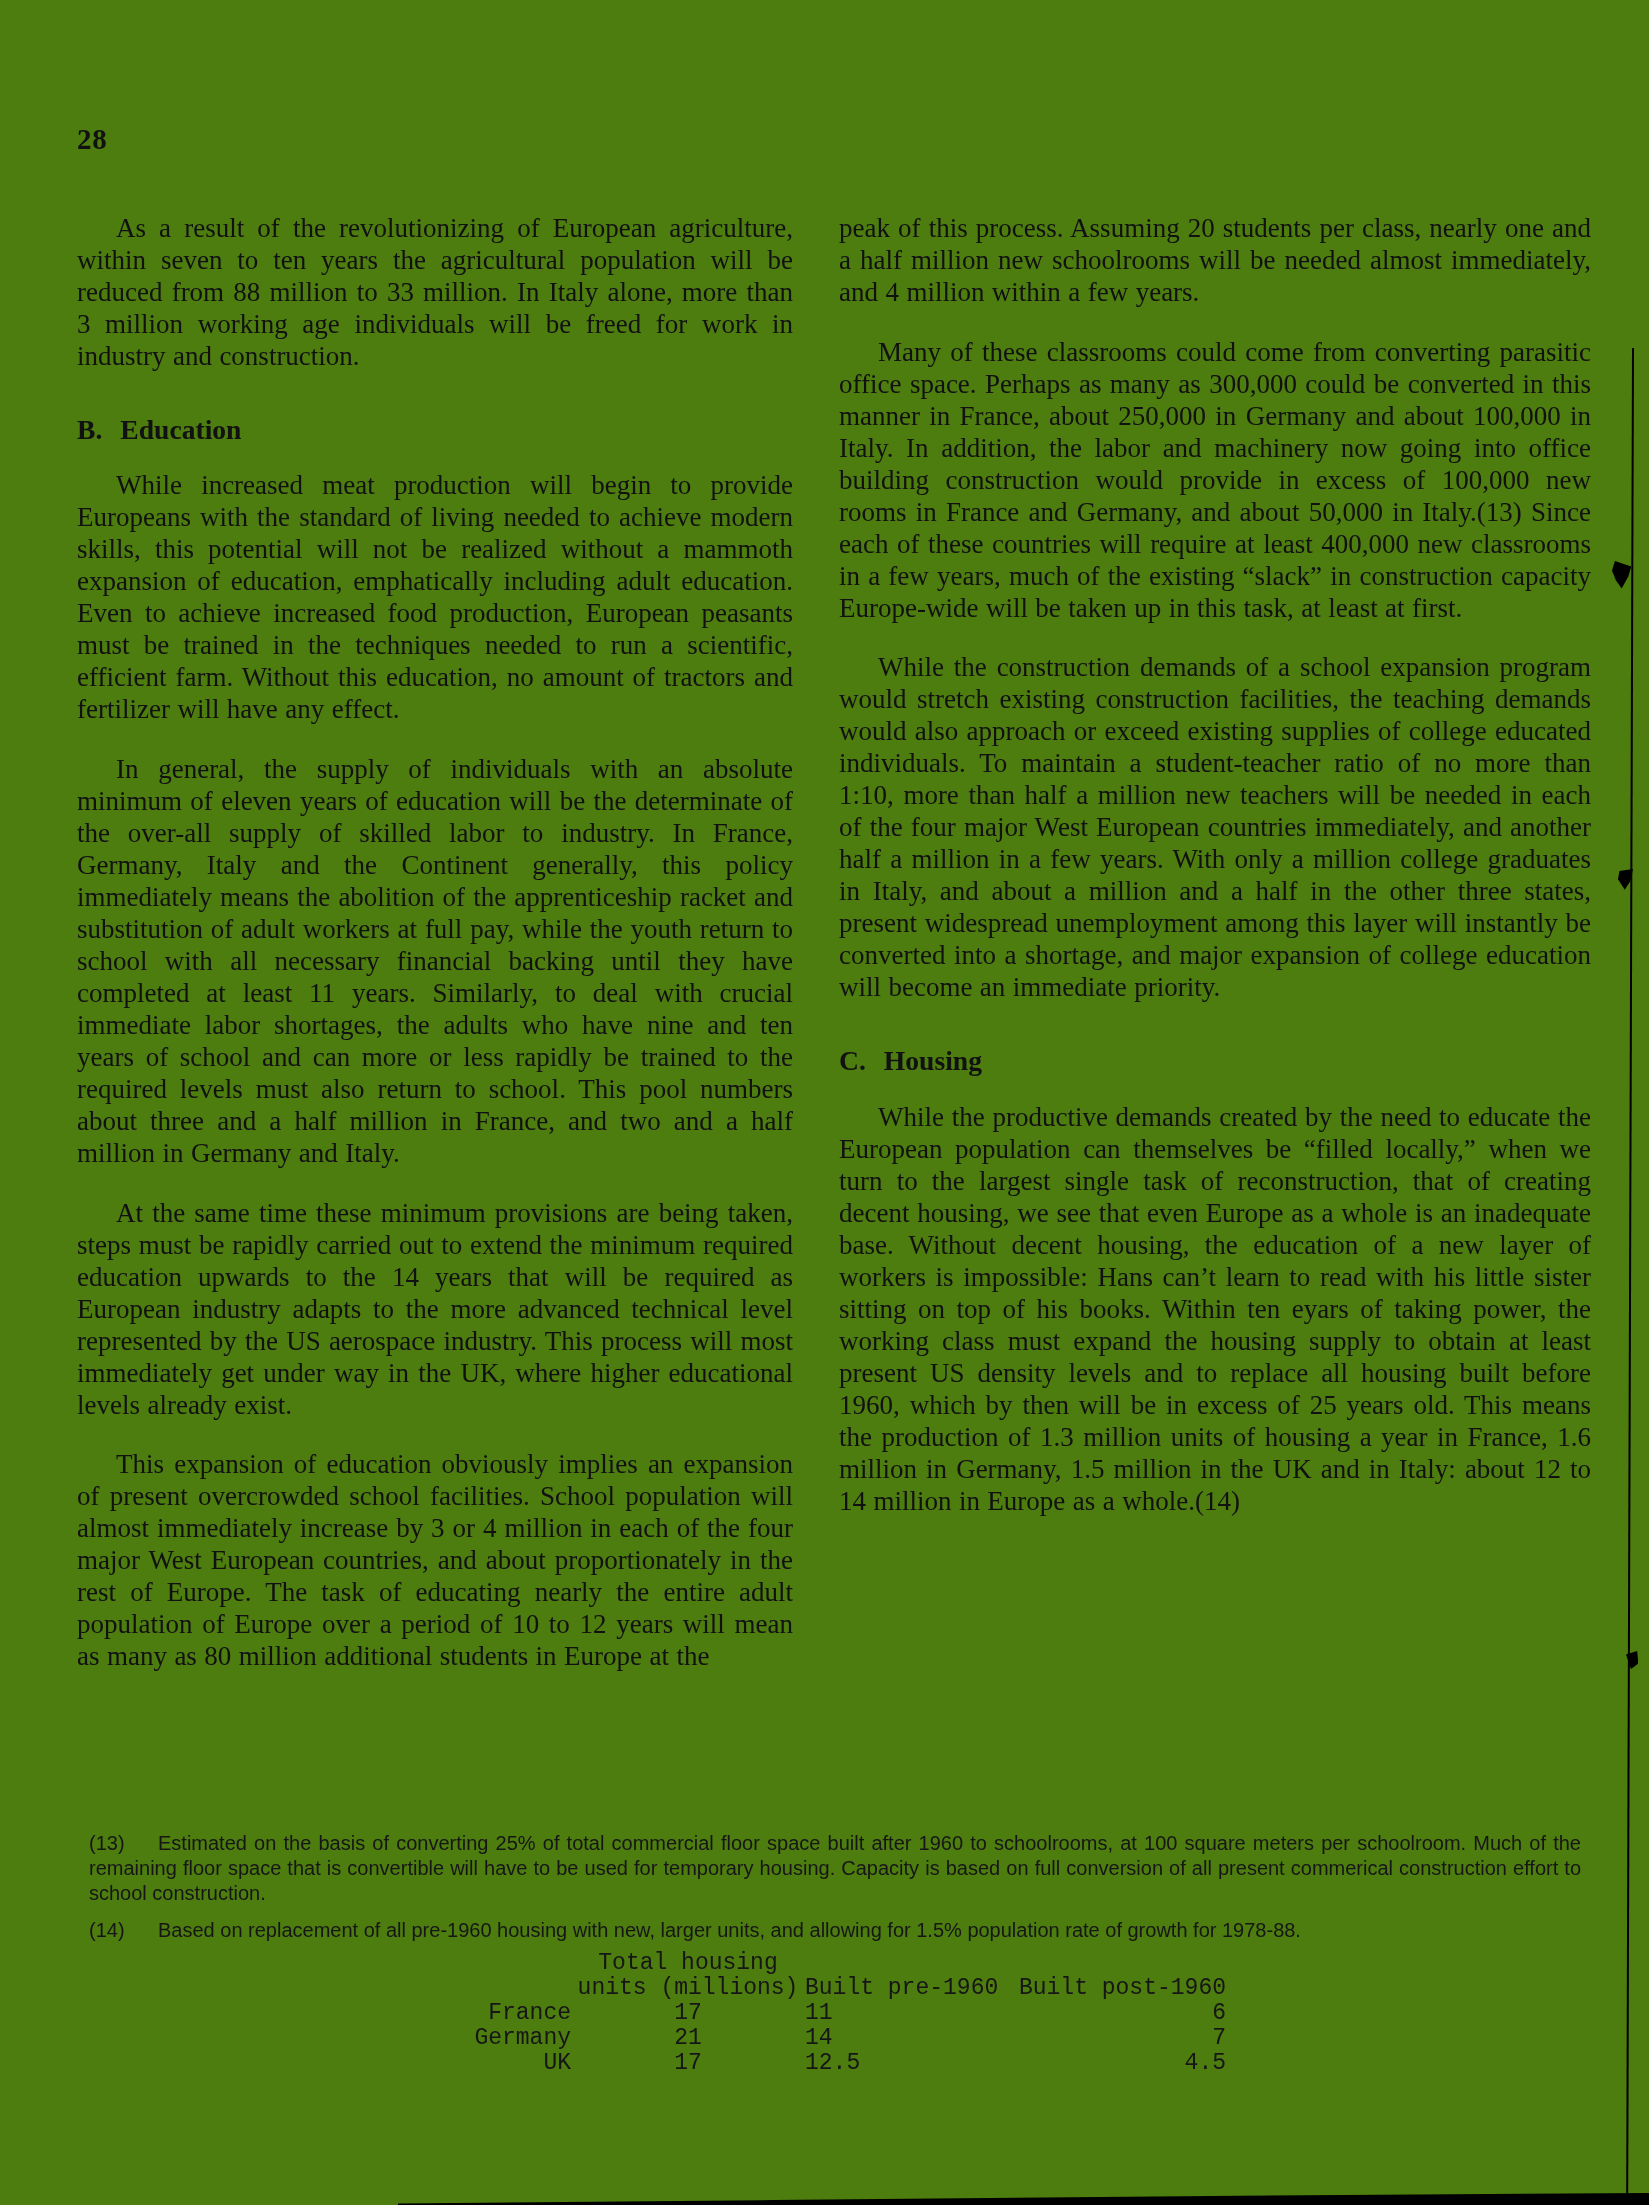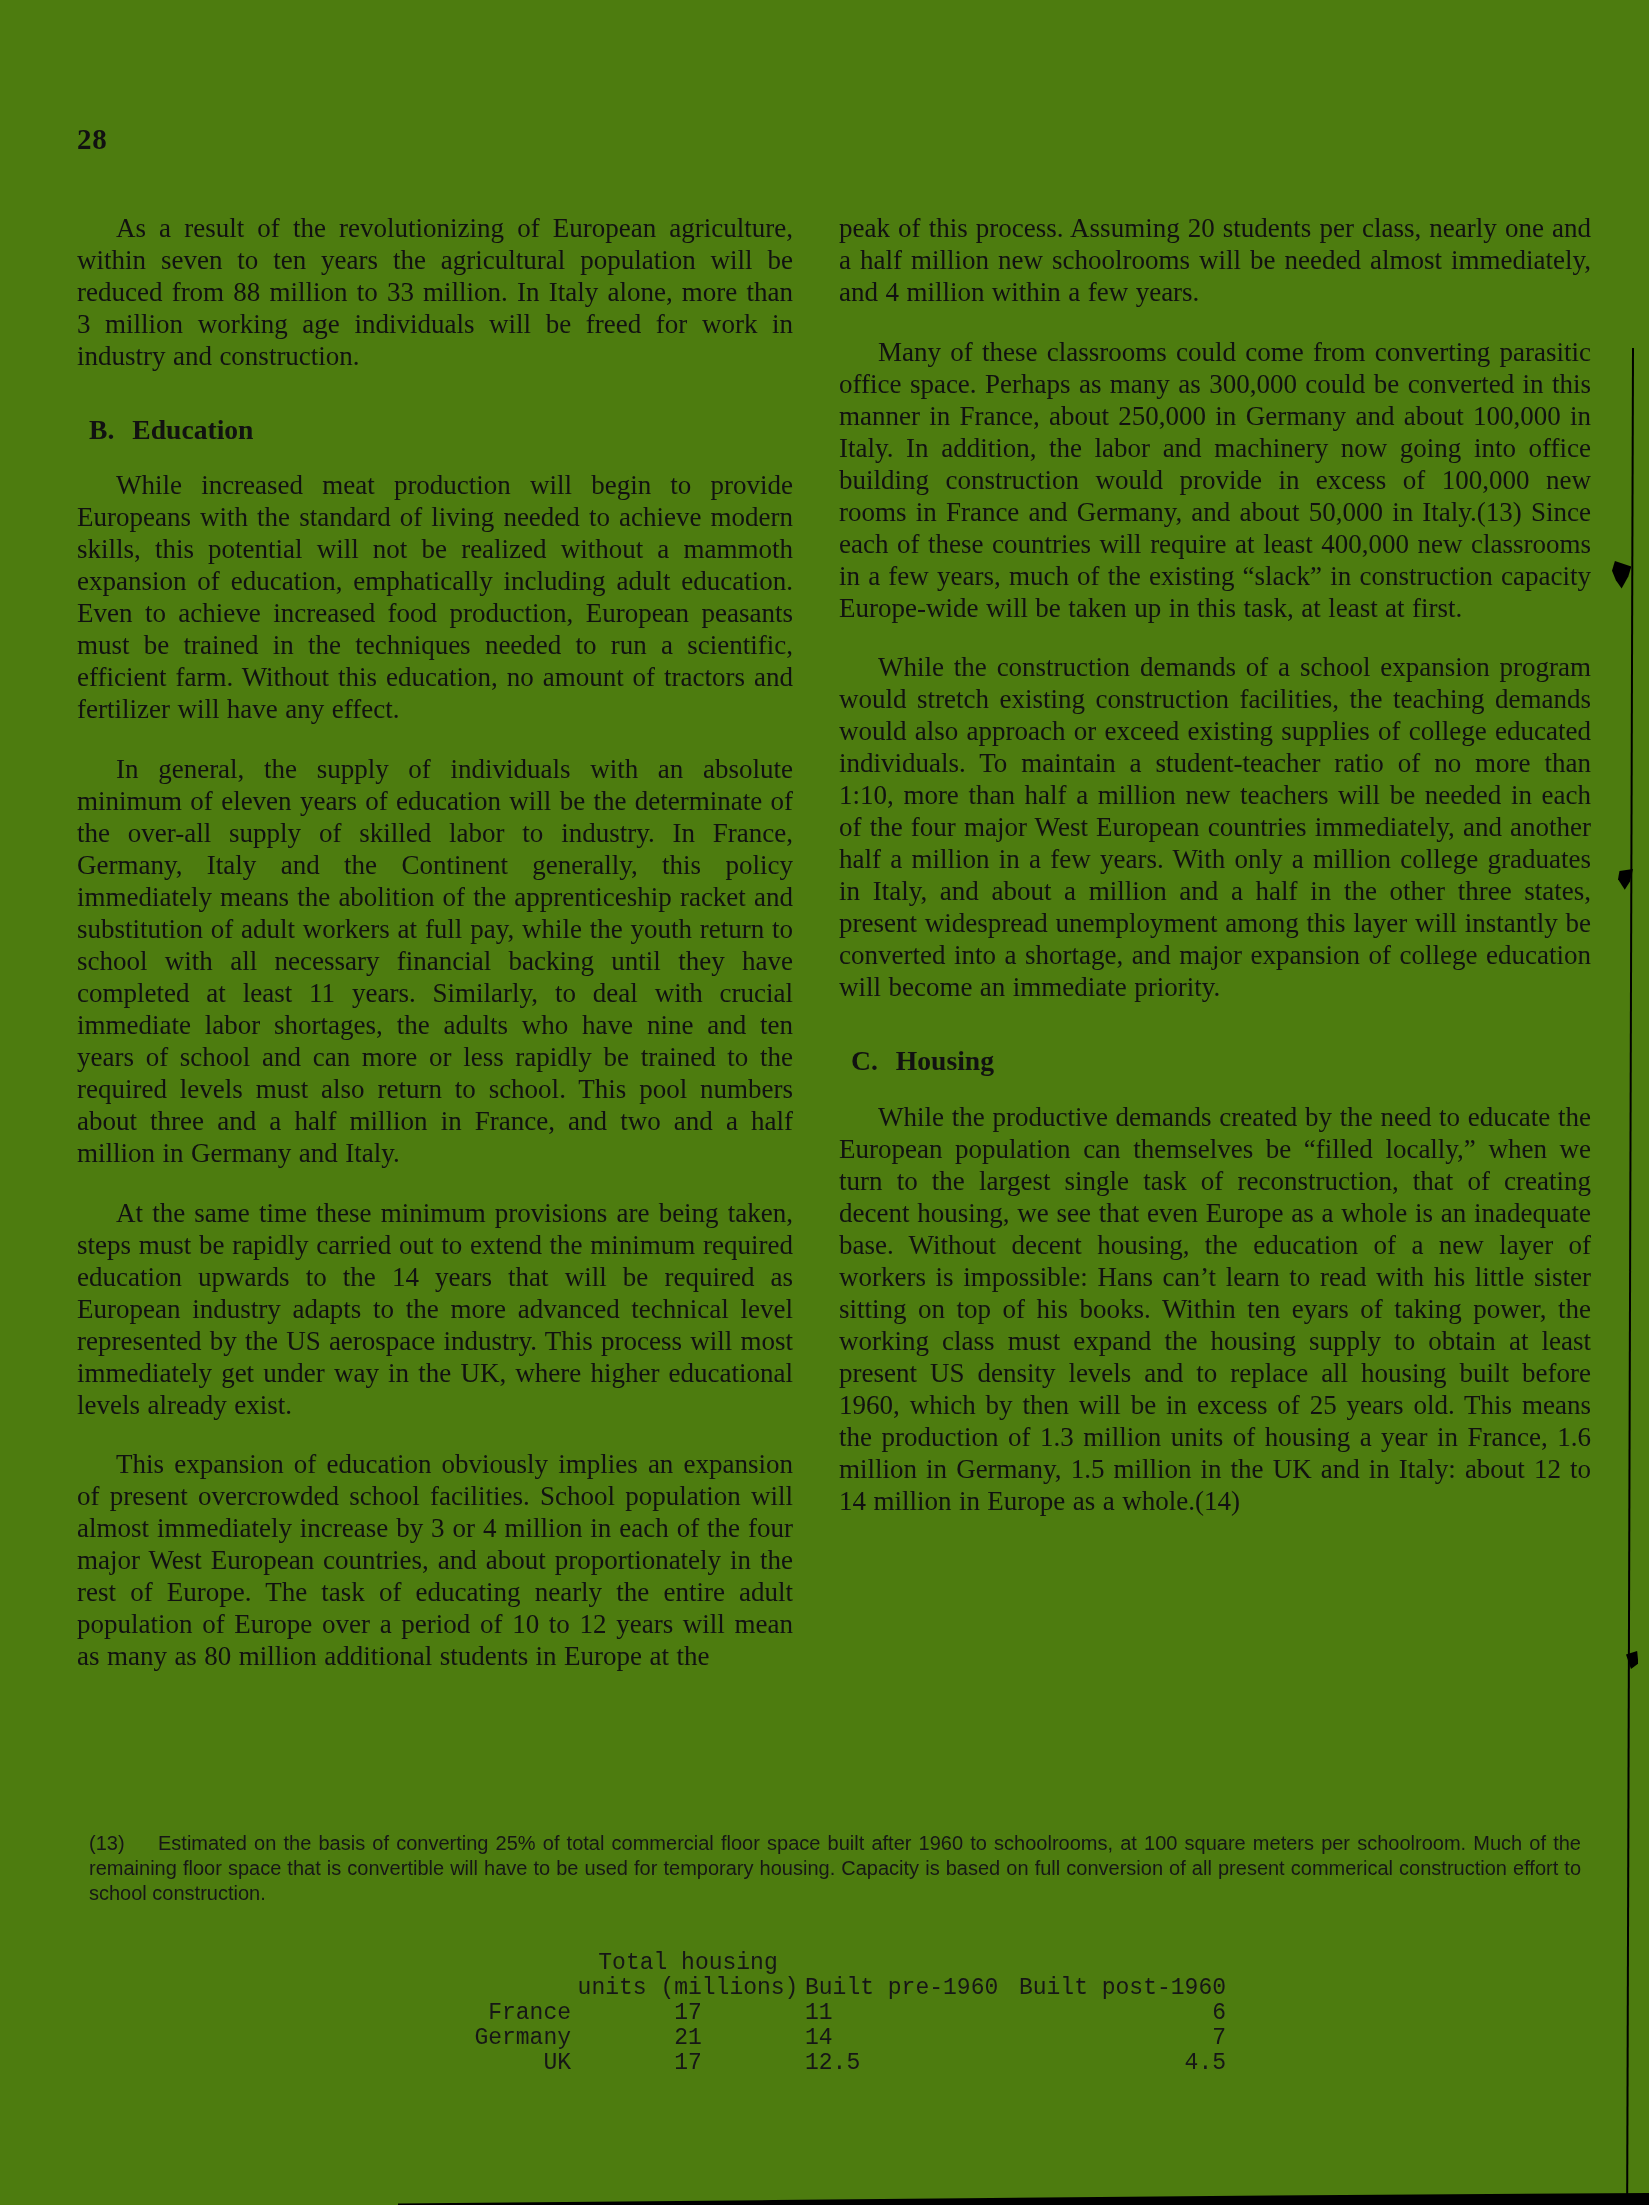--- a/index.html
+++ b/index.html
@@ -22,21 +22,21 @@
   .col-right{left:839px;width:752px;}
   .col p{
     margin:27.6px 0 0 0;
     font-size:27px;line-height:32px;
     text-align:justify;text-indent:39px;
     word-spacing:0.7px;
   }
   .col p.first{margin-top:0;}
   .col p.no-indent{text-indent:0;}
   .sec-heading{
-    margin:41px 0 0 12px;
+    margin:41px 0 0 0;
     font-size:27.6px;line-height:33px;font-weight:bold;
   }
   .sec-heading .sec-prefix{display:inline-block;margin-right:18px;}
   .sec-heading + p{margin-top:23.4px;}
   
   .footnotes{
     position:absolute;left:77px;top:1819px;width:1516px;
     font-family:"Liberation Sans", sans-serif;
     font-size:20px;line-height:25px;color:#161616;
   }
@@ -97,20 +97,21 @@
   <div class="col col-right">
     <p class="first no-indent">peak of this process. Assuming 20 students per class, nearly one and a half million new schoolrooms will be needed almost immediately, and 4 million within a few years.</p>
     <p>Many of these classrooms could come from converting parasitic office space. Perhaps as many as 300,000 could be converted in this manner in France, about 250,000 in Germany and about 100,000 in Italy. In addition, the labor and machinery now going into office building construction would provide in excess of 100,000 new rooms in France and Germany, and about 50,000 in Italy.(13) Since each of these countries will require at least 400,000 new classrooms in a few years, much of the existing “slack” in construction capacity Europe-wide will be taken up in this task, at least at first.</p>
     <p>While the construction demands of a school expansion program would stretch existing construction facilities, the teaching demands would also approach or exceed existing supplies of college educated individuals. To maintain a student-teacher ratio of no more than 1:10, more than half a million new teachers will be needed in each of the four major West European countries immediately, and another half a million in a few years. With only a million college graduates in Italy, and about a million and a half in the other three states, present widespread unemployment among this layer will instantly be converted into a shortage, and major expansion of college education will become an immediate priority.</p>
     <h3 class="sec-heading"><span class="sec-prefix">C.</span><span>Housing</span></h3>
     <p>While the productive demands created by the need to educate the European population can themselves be “filled locally,” when we turn to the largest single task of reconstruction, that of creating decent housing, we see that even Europe as a whole is an inadequate base. Without decent housing, the education of a new layer of workers is impossible: Hans can’t learn to read with his little sister sitting on top of his books. Within ten eyars of taking power, the working class must expand the housing supply to obtain at least present US density levels and to replace all housing built before 1960, which by then will be in excess of 25 years old. This means the production of 1.3 million units of housing a year in France, 1.6 million in Germany, 1.5 million in the UK and in Italy: about 12 to 14 million in Europe as a whole.(14)</p>
   </div>
 
   <div class="footnotes">
     <p class="footnote"><span class="fn-label">(13)</span><span>Estimated on the basis of converting 25% of total commercial floor space built after 1960 to schoolrooms, at 100 square meters per schoolroom. Much of the remaining floor space that is convertible will have to be used for temporary housing. Capacity is based on full conversion of all present commerical construction effort to school construction.</span></p>
+    <p class="footnote"><span class="fn-label">(14)</span><span>Based on replacement of all pre-1960 housing with new, larger units, and allowing for 1.5% population rate of growth for 1978-88.</span></p>
   </div>
 
   <table class="housing-table">
     <tbody>
       <tr class="hdr">
         <td class="c-country"></td>
         <td class="c-total"><span>Total housing</span><br><span>units (millions)</span></td>
         <td class="c-pre">Built pre-1960</td>
         <td class="c-post">Built post-1960</td>
       </tr>

